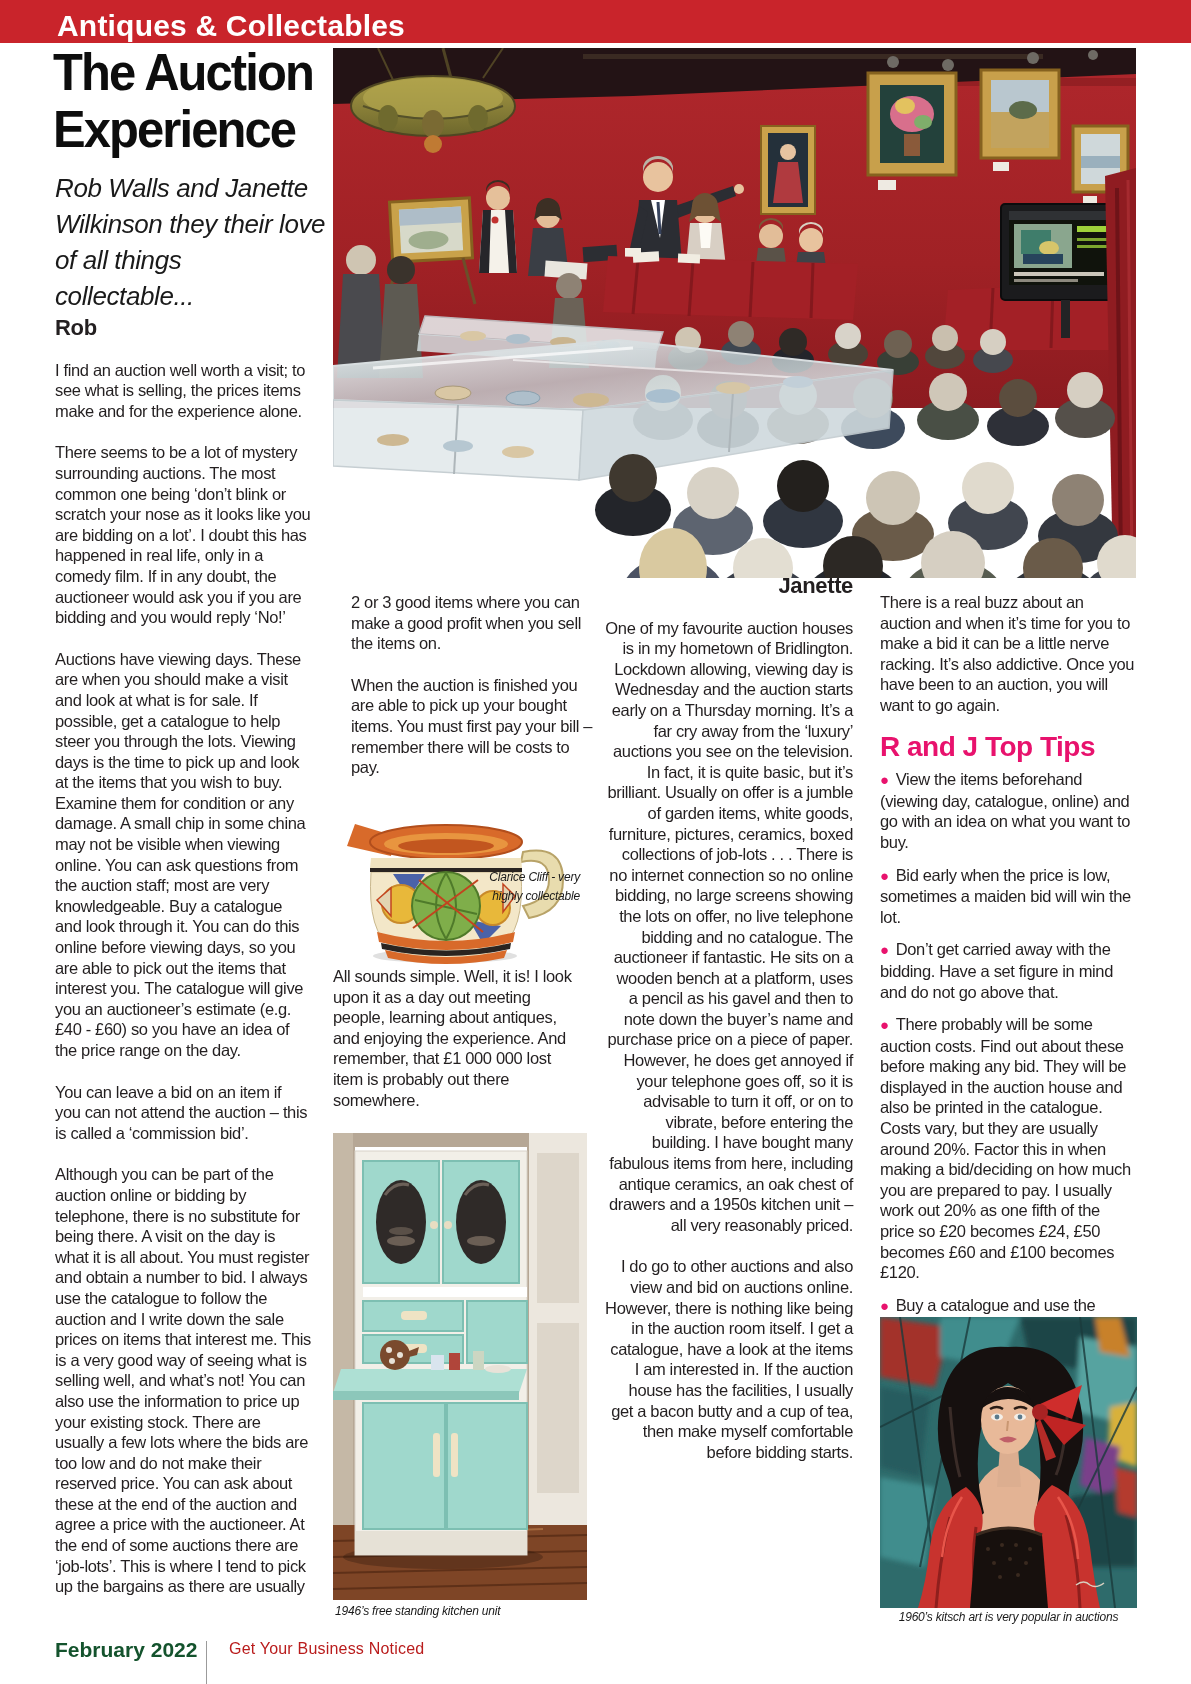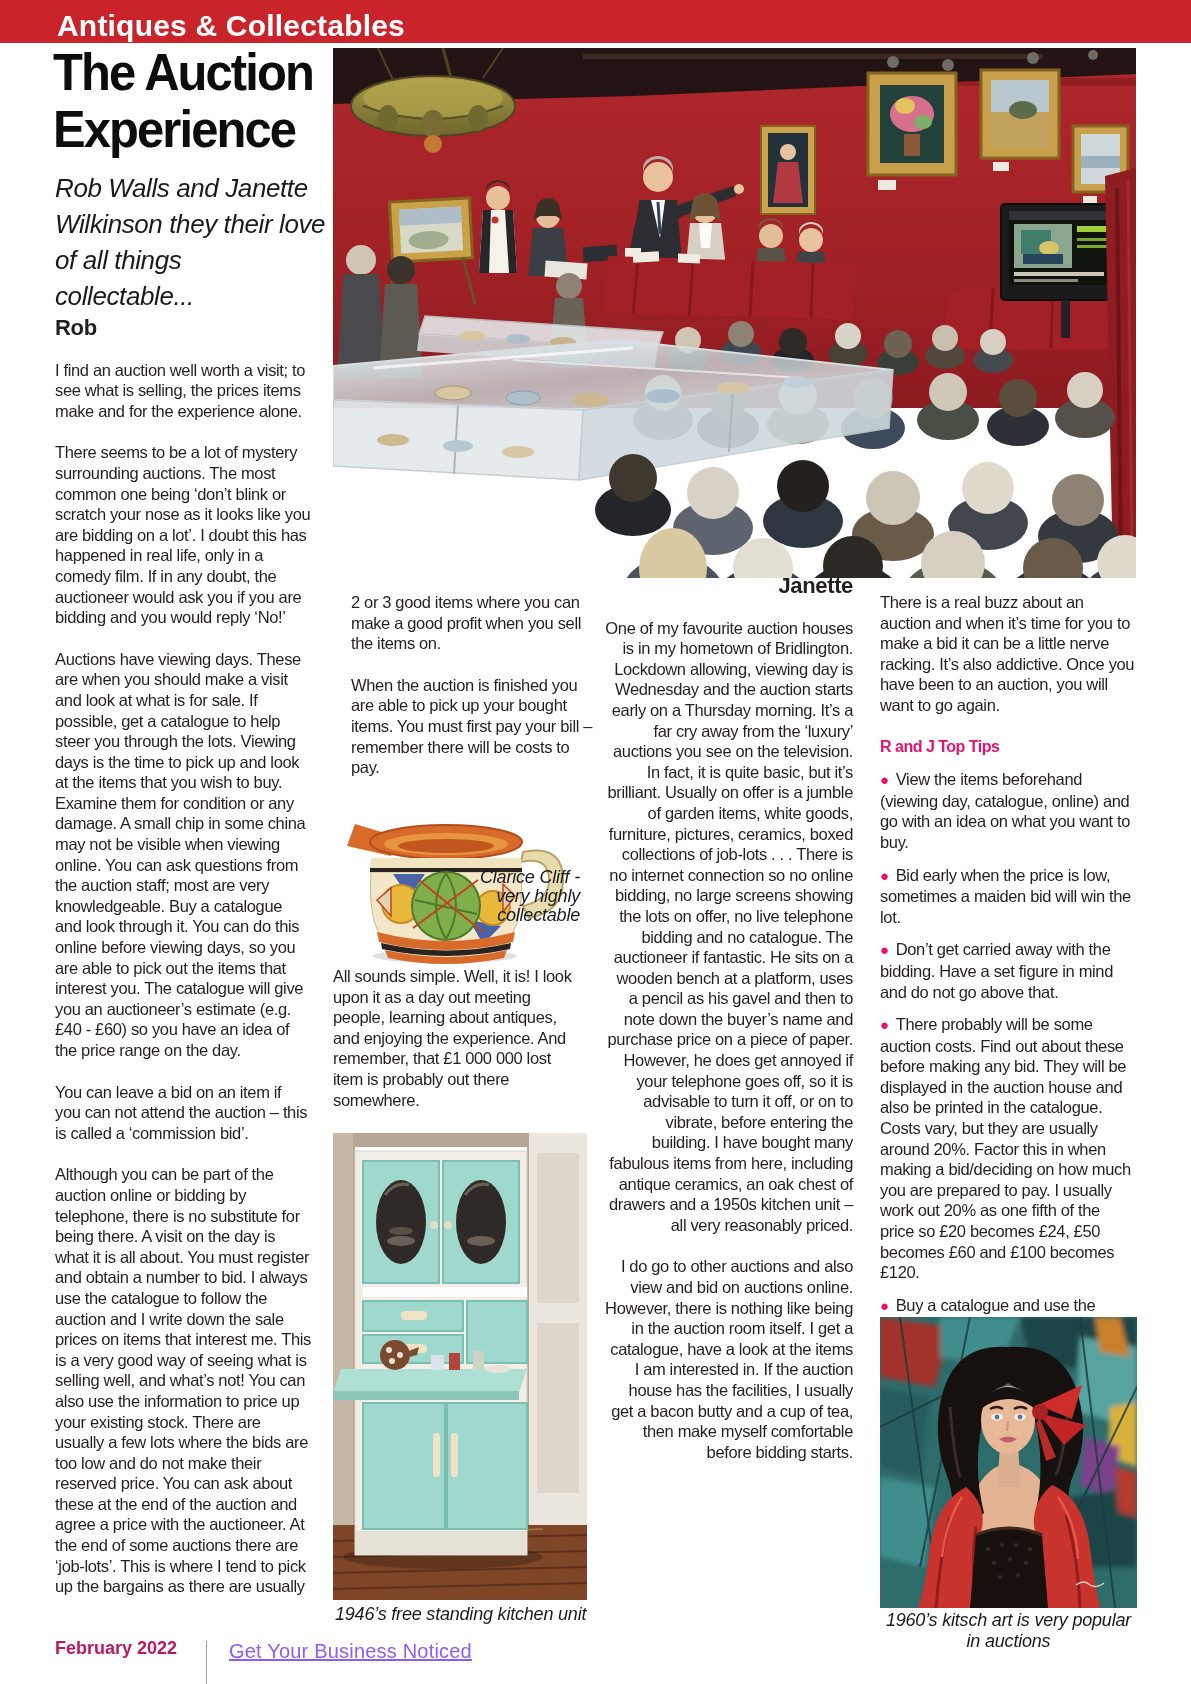--- a/index.html
+++ b/index.html
@@ -17,32 +17,32 @@
   .standfirst{left:55px;top:170px;width:272px;font-size:26px;line-height:36px;font-style:italic;color:#1a1a1a;letter-spacing:-0.4px;}
   
   .col{font-size:16.5px;line-height:20.6px;letter-spacing:-0.35px;color:#231f20;}
   .col p{margin:0 0 21px 0;}
   .subhead{font-weight:bold;font-size:22px;margin:0 0 1px 0;}
   .col1{left:55px;top:318px;width:256px;}
   .col2{left:351px;top:592px;width:246px;}
   .col3{left:605px;top:576px;width:248px;text-align:right;}
   .col4{left:880px;top:592px;width:257px;}
   
-  .tips-head{color:#e8126d;font-weight:bold;font-size:16px;margin:4px 0 12px 0;letter-spacing:-0.5px;}
+  .tips-head{color:#e8126d;font-weight:bold;font-size:28px;margin:4px 0 12px 0;letter-spacing:-0.5px;}
   p.tip{margin:0 0 12px 0;}
   .dot{color:#e8126d;font-size:15px;margin-right:7px;}
-  .caption{font-size:18px;font-style:italic;color:#1a1a1a;letter-spacing:-0.2px;}
+  .caption{font-size:12px;font-style:italic;color:#1a1a1a;letter-spacing:-0.2px;}
   .jug-wrap{left:333px;top:780px;width:246px;height:186px;}
   .jug-cap{left:470px;top:868px;width:110px;text-align:right;line-height:19px;}
   .kitchen-cap{left:335px;top:1604px;width:260px;}
   .art-cap{left:880px;top:1610px;width:257px;text-align:center;}
   
-  .footer-issue{left:55px;top:1638px;font-size:18px;font-weight:bold;color:#be185d;}
+  .footer-issue{left:55px;top:1638px;font-size:21px;font-weight:bold;color:#14532d;}
   .footer-div{left:206px;top:1641px;width:1px;height:43px;background:#9b9b9b;}
-  .footer-tag{left:229px;top:1640px;font-size:20px;color:#8b5cf6;letter-spacing:.2px;text-decoration:underline;}
+  .footer-tag{left:229px;top:1640px;font-size:16px;color:#b91c1c;letter-spacing:.2px;}
 </style>
 </head>
 <body>
 
 <div class="abs band"></div>
 <div class="abs band-label">Antiques &amp; Collectables</div>
 
 <div class="abs headline">
   <div>The Auction</div>
   <div>Experience</div>

